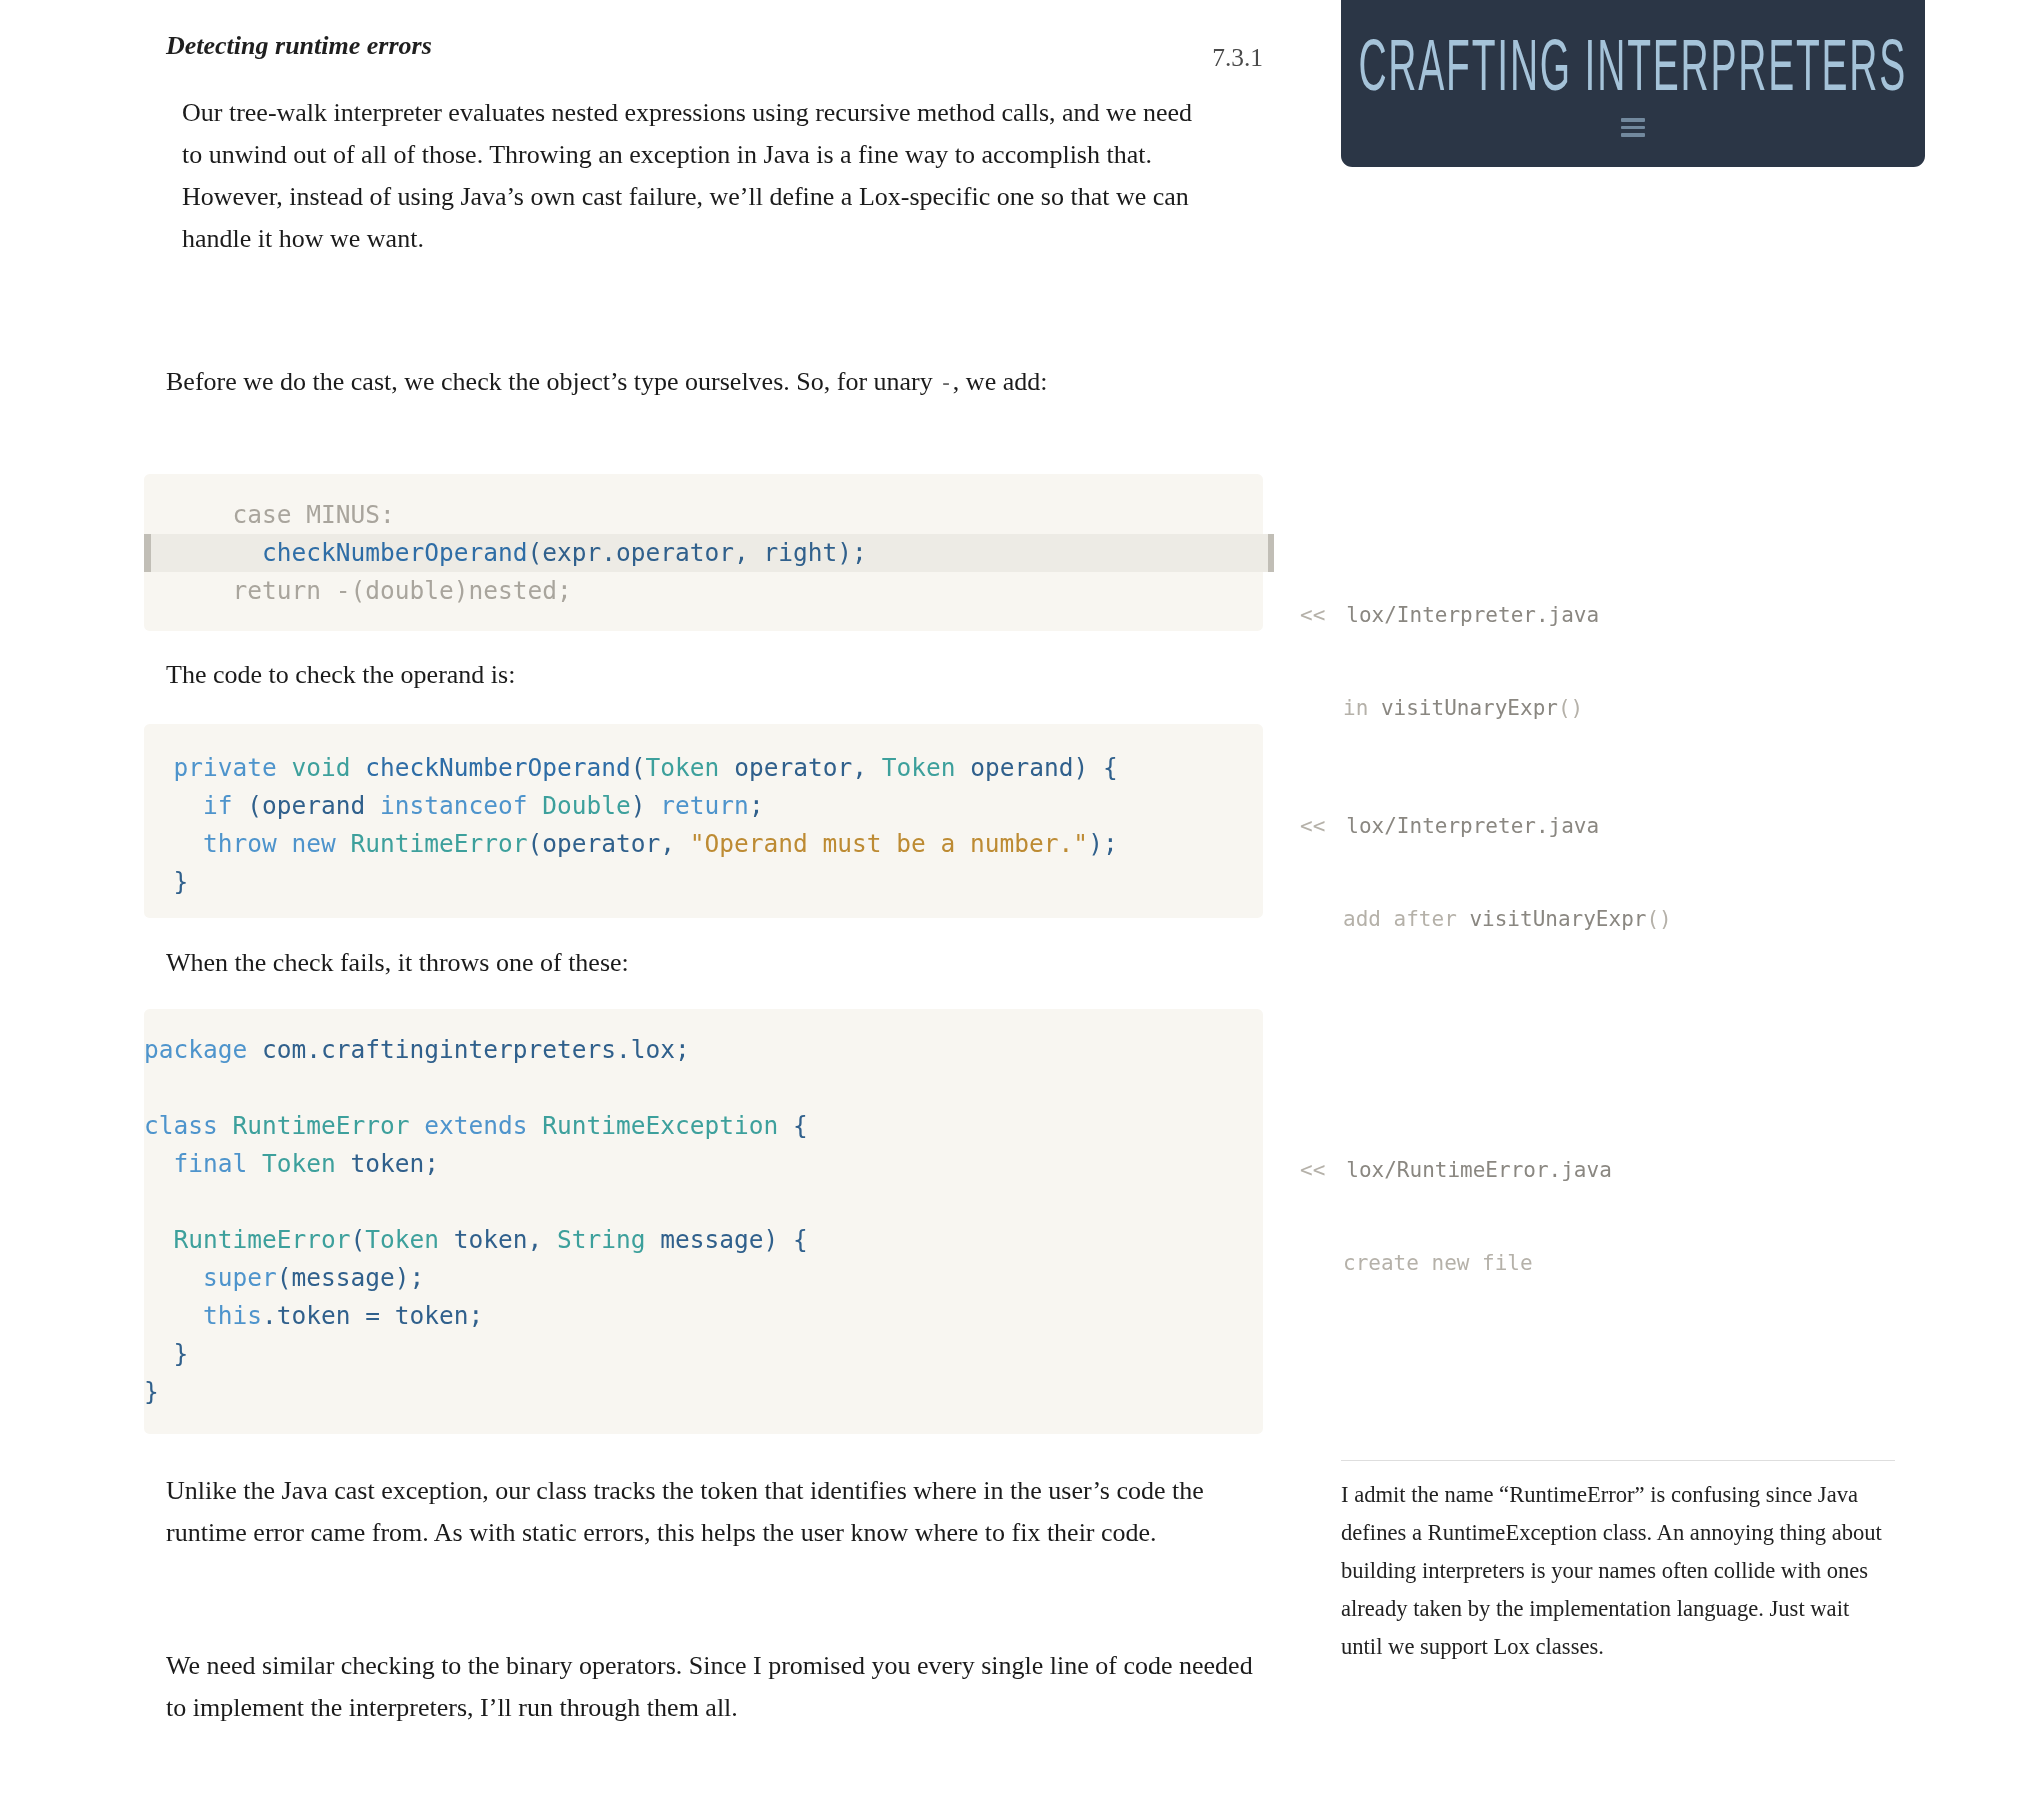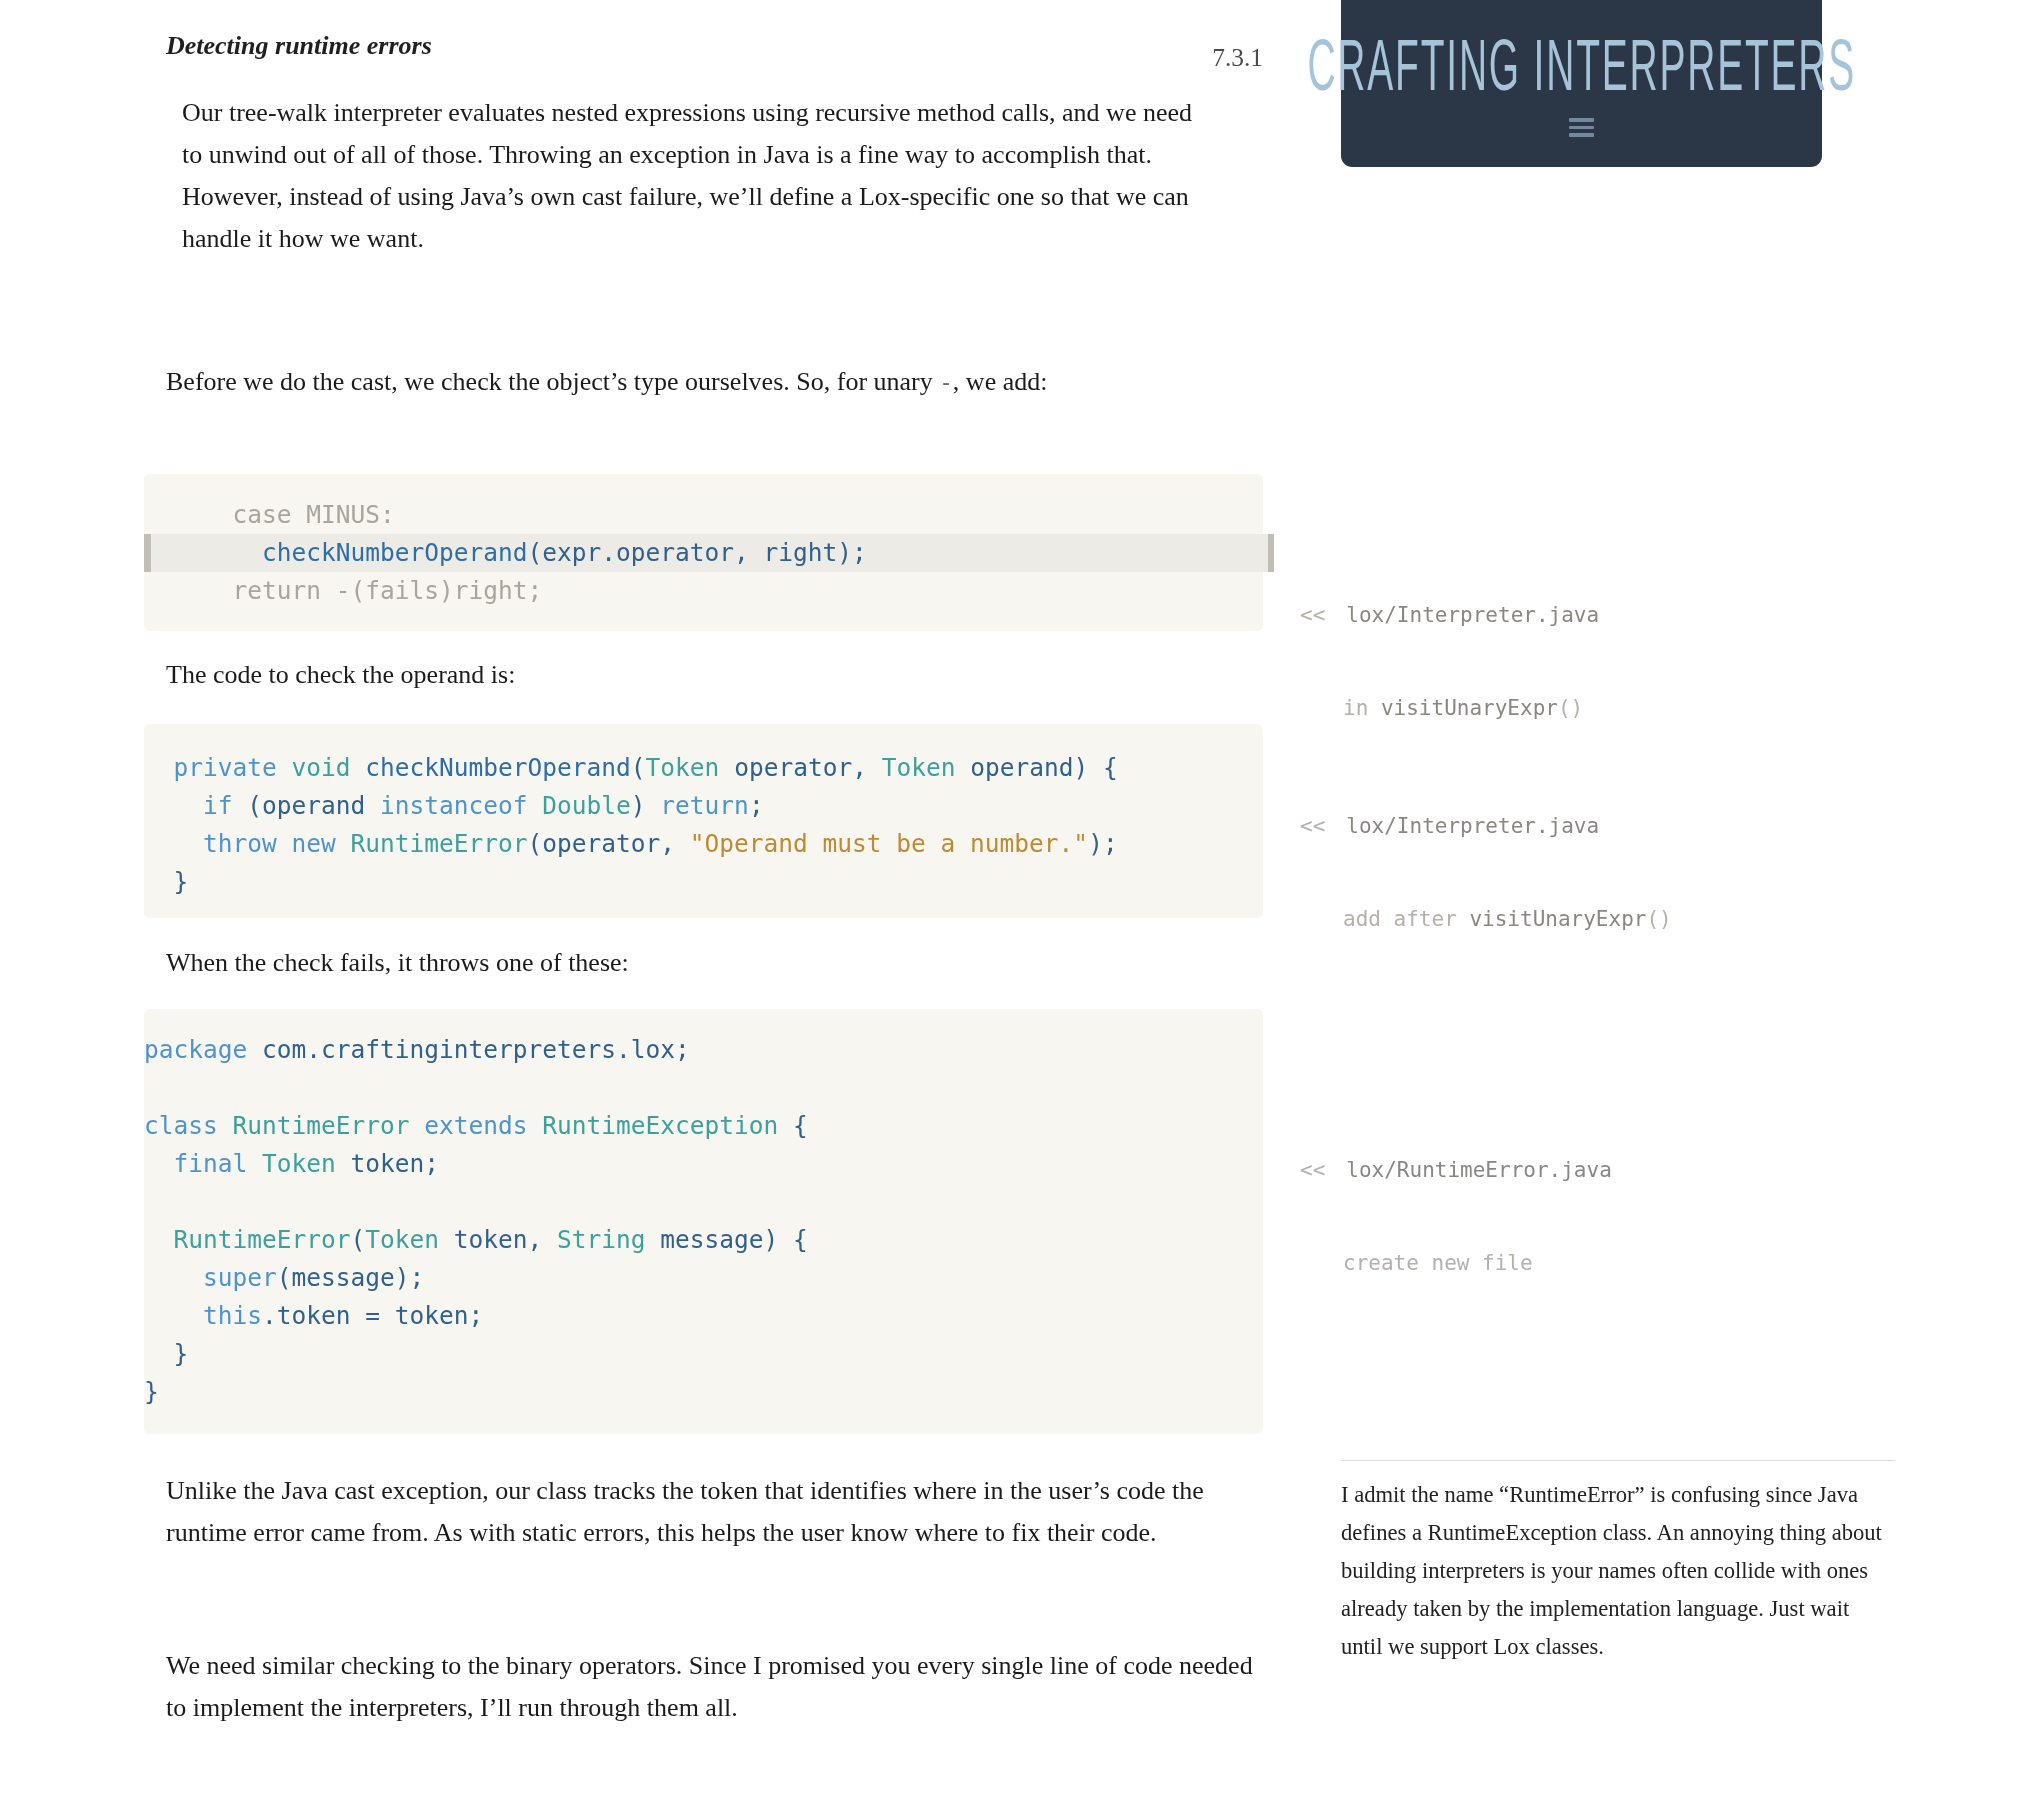--- a/index.html
+++ b/index.html
@@ -22,21 +22,21 @@
     font-family:"Liberation Serif", serif;
     font-style:italic;font-weight:bold;
     font-size:26px;line-height:55px;color:#1f1f1f;
   }
   .section-number{
     left:166px;top:43px;width:1097px;text-align:right;
     font-size:25.4px;color:#4a4a4a;
   }
 
   .logo-box{
-    left:1341px;top:0;width:481px;height:167px;
+    left:1341px;top:0;width:584px;height:167px;
     background:var(--logo-bg);border-radius:0 0 11.3px 11.3px;
     display:flex;flex-direction:column;align-items:center;justify-content:center;
     cursor:pointer;
   }
   .logo-text{
     font-family:"Liberation Sans", sans-serif;
     font-size:41px;font-weight:normal;letter-spacing:1.9px;
     color:var(--logo-fg);
     transform:scaleY(1.75) scaleX(0.95);
     transform-origin:center;
@@ -116,21 +116,21 @@
 
 <p class="abs prose" style="top:92px;margin-left:16px;">Our tree-walk interpreter evaluates nested expressions using recursive method calls, and we need to unwind out of all of those. Throwing an exception in Java is a fine way to accomplish that. However, instead of using Java’s own cast failure, we’ll define a Lox-specific one so that we can handle it how we want.</p>
 
 <p class="abs prose" style="top:361px;"><span>Before we do the cast, we check the object’s type ourselves. So, for unary </span><span class="inline-code">-</span><span>, we add:</span></p>
 
 <div class="abs listing" style="top:474px;">
   <div class="pad-top"></div>
   <div>
       <div class="code-line dim"><span class="tk-dim">      case MINUS:</span></div>
       <div class="code-line hl"><span class="tk-pl">        </span><span class="tk-fn">checkNumberOperand</span><span class="tk-pl">(expr.operator, right);</span></div>
-      <div class="code-line dim"><span class="tk-dim">      return -(fails)right;</span></div>
+      <div class="code-line dim"><span class="tk-dim">      return -(double)nested;</span></div>
     </div>
   <div class="pad-bottom"></div>
 </div>
 <div class="abs annotation" style="top:538px;">
   <div class="ann-row"><span class="ann-marker">&lt;&lt;</span><span class="ann-file">lox/Interpreter.java</span></div>
   <div class="ann-row ann-loc"><span class="tk-light">in </span><span class="tk-mid">visitUnaryExpr</span><span class="tk-light">()</span></div>
 </div>
 
 <p class="abs prose" style="top:654px;">The code to check the operand is:</p>
 

